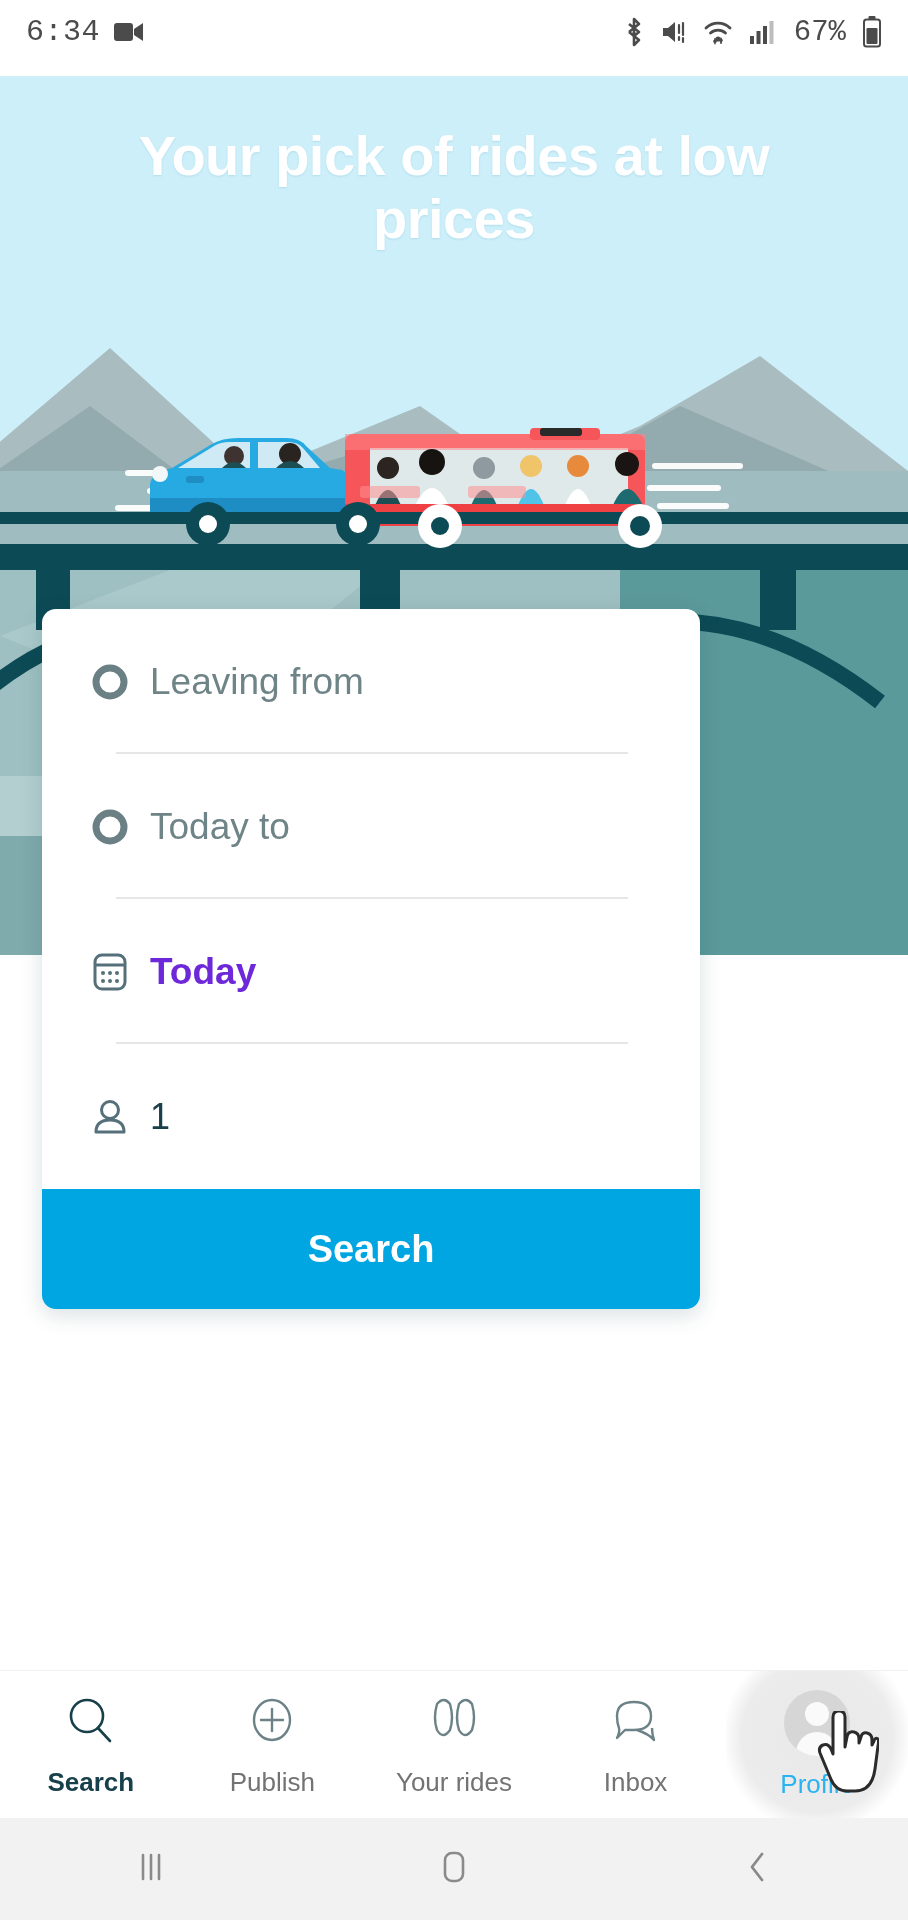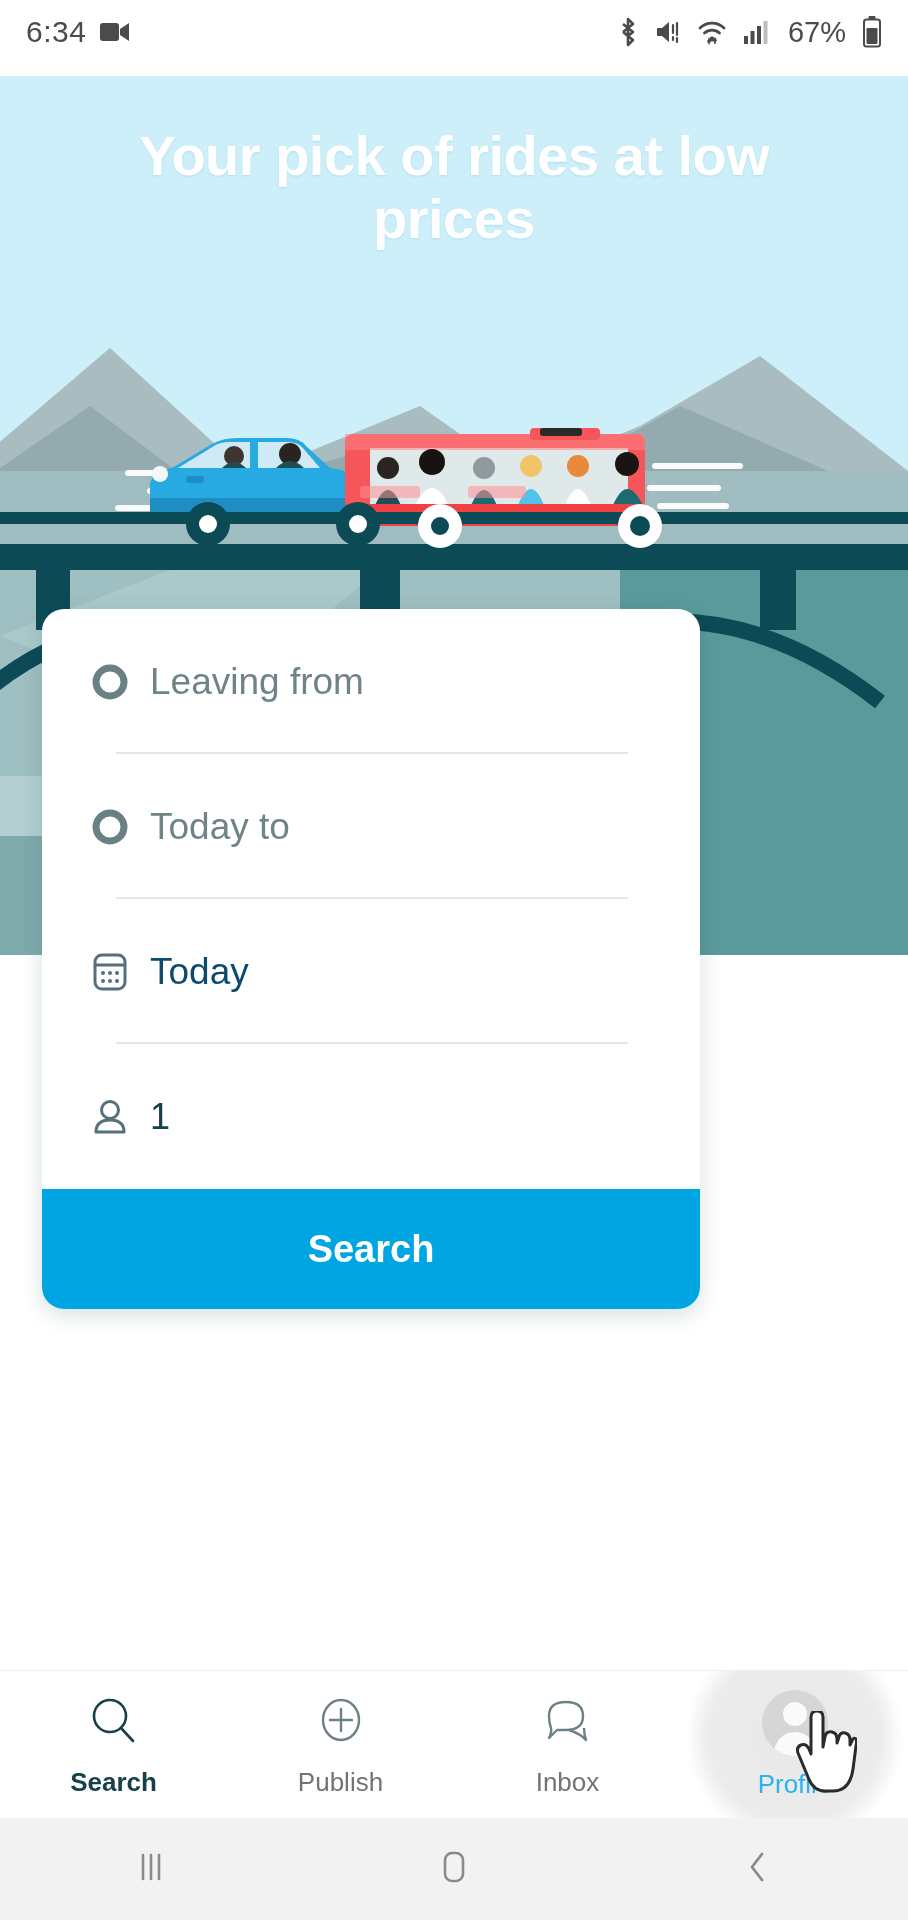--- a/index.html
+++ b/index.html
@@ -9,20 +9,21 @@
     background:#ffffff;
     overflow:hidden;
     position:relative;
   }
 
   
   .statusbar{
     position:absolute; top:0; left:0; width:908px; height:64px;
     background:#ffffff; display:flex; align-items:center;
     padding:0 26px;
+    font-family:Liberation Mono, monospace;
   }
   .sb-left{ display:flex; align-items:center; gap:14px; }
   .sb-time{ font-size:30px; color:#4b4b4b; letter-spacing:.5px; }
   .sb-right{ margin-left:auto; display:flex; align-items:center; gap:16px; }
   .sb-pct{ font-size:29px; color:#4b4b4b; margin-left:3px; }
   .ico{ display:inline-block; line-height:0; }
 
   
   .hero{
     position:absolute; top:76px; left:0; width:908px; height:879px;
@@ -41,39 +42,39 @@
     padding:0 56px;
     z-index:5;
     text-shadow:0 1px 2px rgba(120,190,220,.35);
   }
 
   
   .card{
     position:absolute; top:609px; left:42px;
     width:658px;
     background:#ffffff;
-    border-radius:22px;
+    border-radius:14px;
     box-shadow:0 6px 22px rgba(10,60,70,.16);
     overflow:hidden;
     z-index:10;
   }
   .row{
     height:145px;
     display:flex; align-items:center;
     padding-left:48px;
     position:relative;
   }
   .row .divider{
     position:absolute; bottom:0; left:74px; right:72px;
     height:2px; background:#e6e6e6;
   }
   .row .ricon{ width:60px; display:flex; align-items:center; }
   .rtext{ font-size:37px; }
   .rtext.placeholder{ color:#6f8487; font-weight:400; }
-  .rtext.value{ color:#0c4a6e; font-weight:normal; }
+  .rtext.value{ color:#6d28d9; font-weight:bold; }
   .rtext.count{ color:#17404a; font-weight:400; font-size:36px; }
 
   .searchbtn{
     height:120px; width:100%;
     background:#00A6E2;
     border:none;
     color:#ffffff;
     font-size:38px;
     font-weight:bold;
     font-family:"Liberation Sans", sans-serif;
@@ -361,20 +362,29 @@
     <span>
       <svg width="58" height="58" viewBox="0 0 58 58">
           <ellipse cx="29" cy="28" rx="18" ry="20" fill="none" stroke="#6c8287" stroke-width="2.4"></ellipse>
           <line x1="29" y1="17" x2="29" y2="39" stroke="#6c8287" stroke-width="2.4" stroke-linecap="round"></line>
           <line x1="18" y1="28" x2="40" y2="28" stroke="#6c8287" stroke-width="2.4" stroke-linecap="round"></line>
         </svg>
     </span>
     <span class="navlabel">Publish</span>
   </div>
 
+  <div class="navitem">
+    <span>
+      <svg width="62" height="58" viewBox="0 0 62 58">
+        <path d="M14 12 Q10 26 14 38 Q20 48 27 38 Q31 26 27 12 Q21 4 14 12 Z" fill="none" stroke="#6c8287" stroke-width="2.4"></path>
+        <path d="M36 12 Q32 26 36 38 Q42 48 49 38 Q53 26 49 12 Q43 4 36 12 Z" fill="none" stroke="#6c8287" stroke-width="2.4"></path>
+      </svg>
+    </span>
+    <span class="navlabel">Your rides</span>
+  </div>
 
   <div class="navitem">
     <span>
       <svg width="58" height="58" viewBox="0 0 58 58">
         <path d="M10 24 Q10 10 27 10 Q44 10 44 24 Q44 38 27 38 L18 38 L10 46 Q13 40 12 36 Q10 31 10 24 Z" fill="none" stroke="#6c8287" stroke-width="2.4" stroke-linejoin="round"></path>
         <path d="M30 38 Q42 42 47 48 Q45 42 45 36" fill="none" stroke="#6c8287" stroke-width="2.4" stroke-linejoin="round"></path>
       </svg>
     </span>
     <span class="navlabel">Inbox</span>
   </div>

